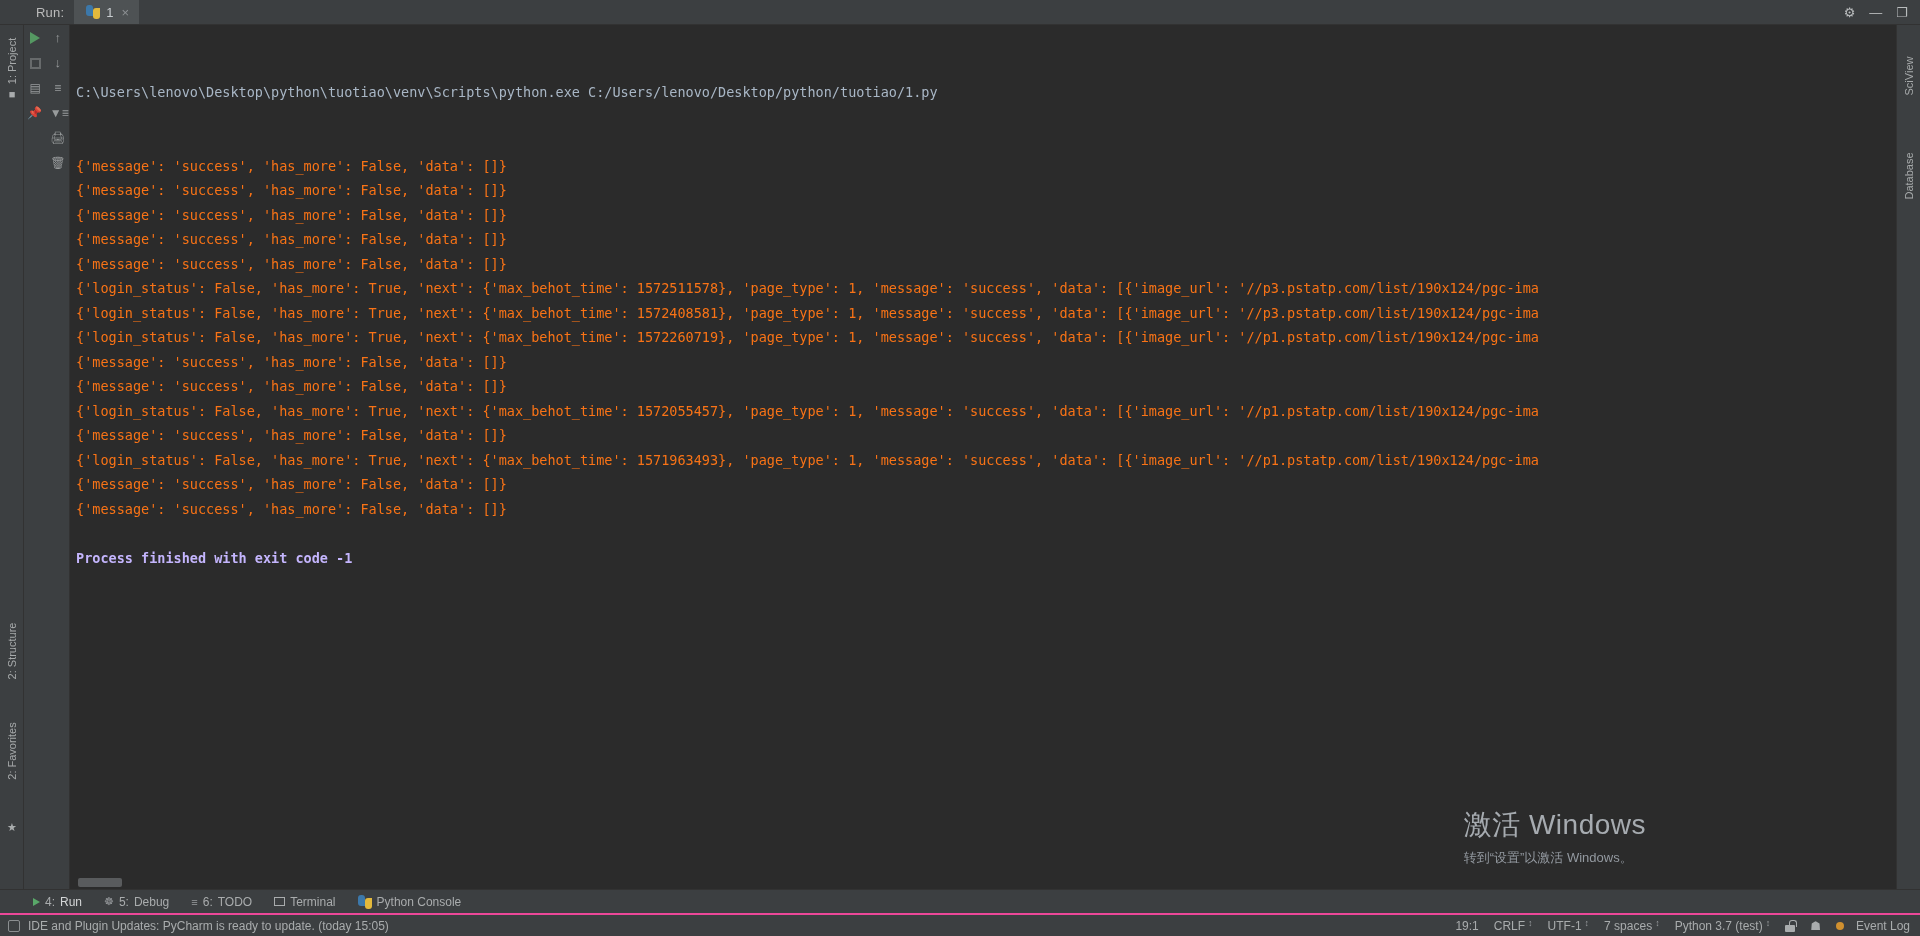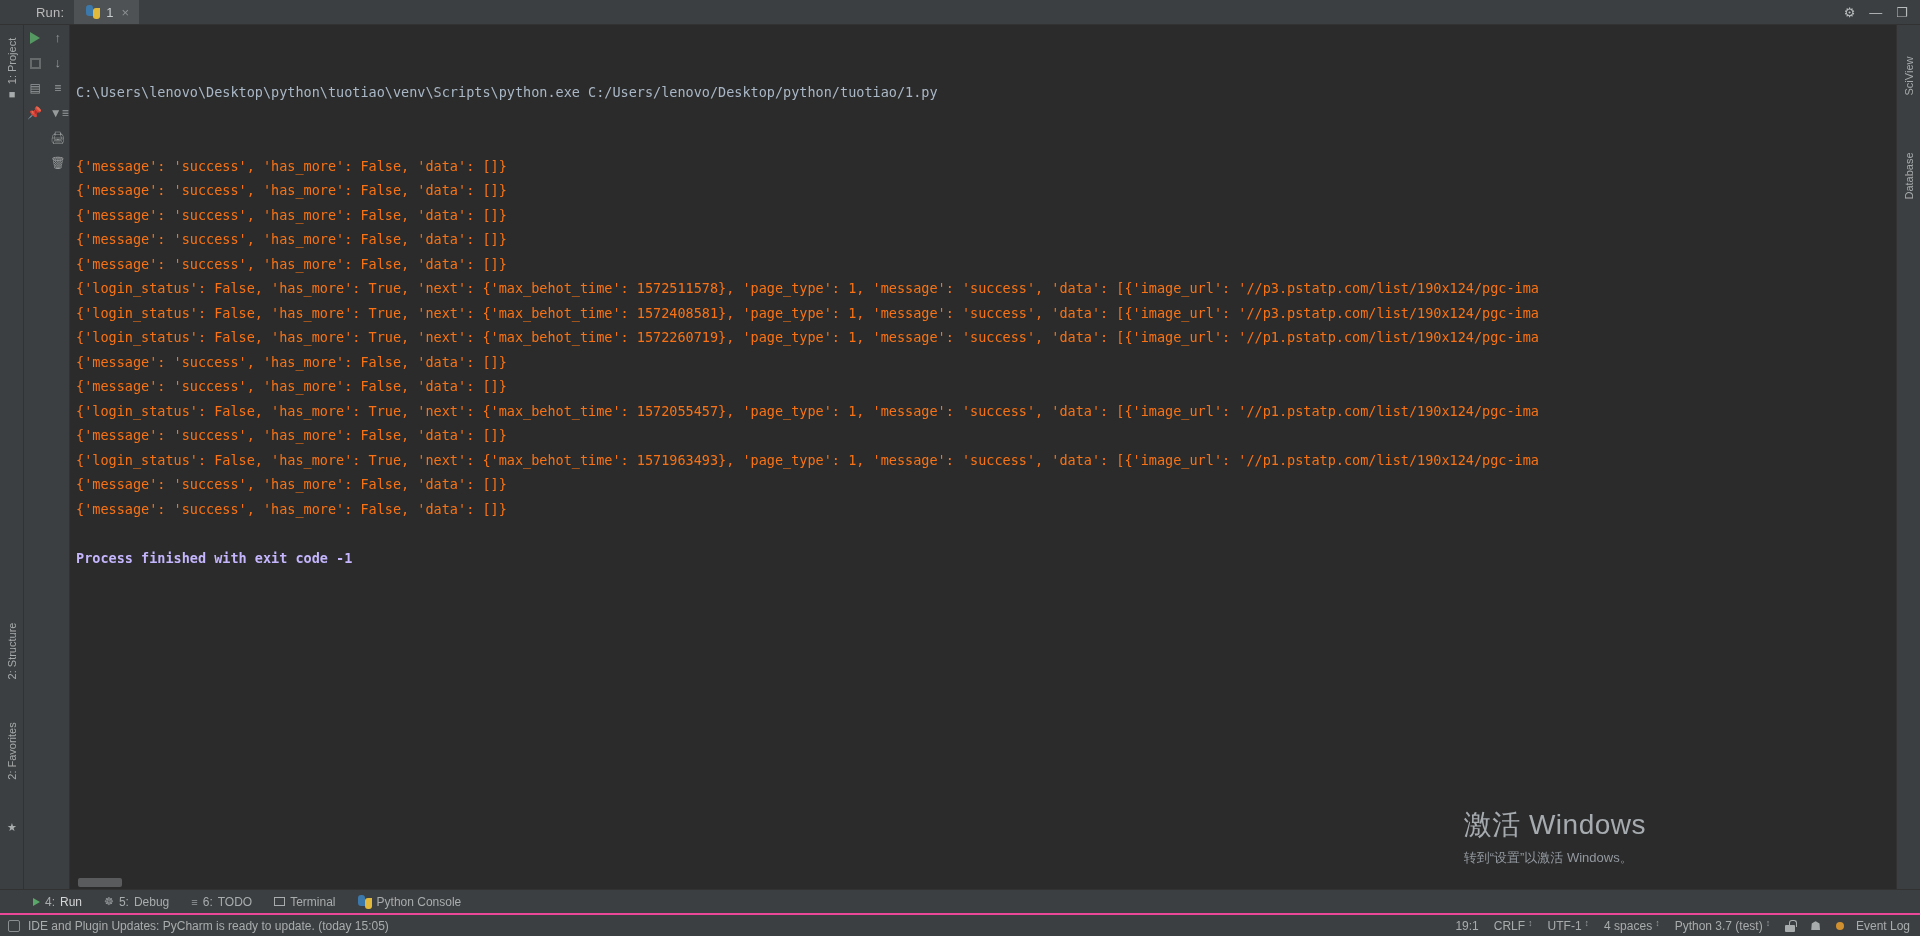--- a/index.html
+++ b/index.html
@@ -282,21 +282,21 @@
       </span>
       <span class="sb-item">
         <span>CRLF</span>
         <span class="caret-ud">↕</span>
       </span>
       <span class="sb-item">
         <span>UTF-1</span>
         <span class="caret-ud">↕</span>
       </span>
       <span class="sb-item">
-        <span>4 spaces</span>
+        <span>7 spaces</span>
         <span class="caret-ud">↕</span>
       </span>
       <span class="sb-item">
         <span>Python 3.7 (test)</span>
         <span class="caret-ud">↕</span>
       </span>
       <span class="lock-ic"></span>
       <span class="hat-ic">☗</span>
       <span class="eventlog">
         <span class="el-dot"></span>

